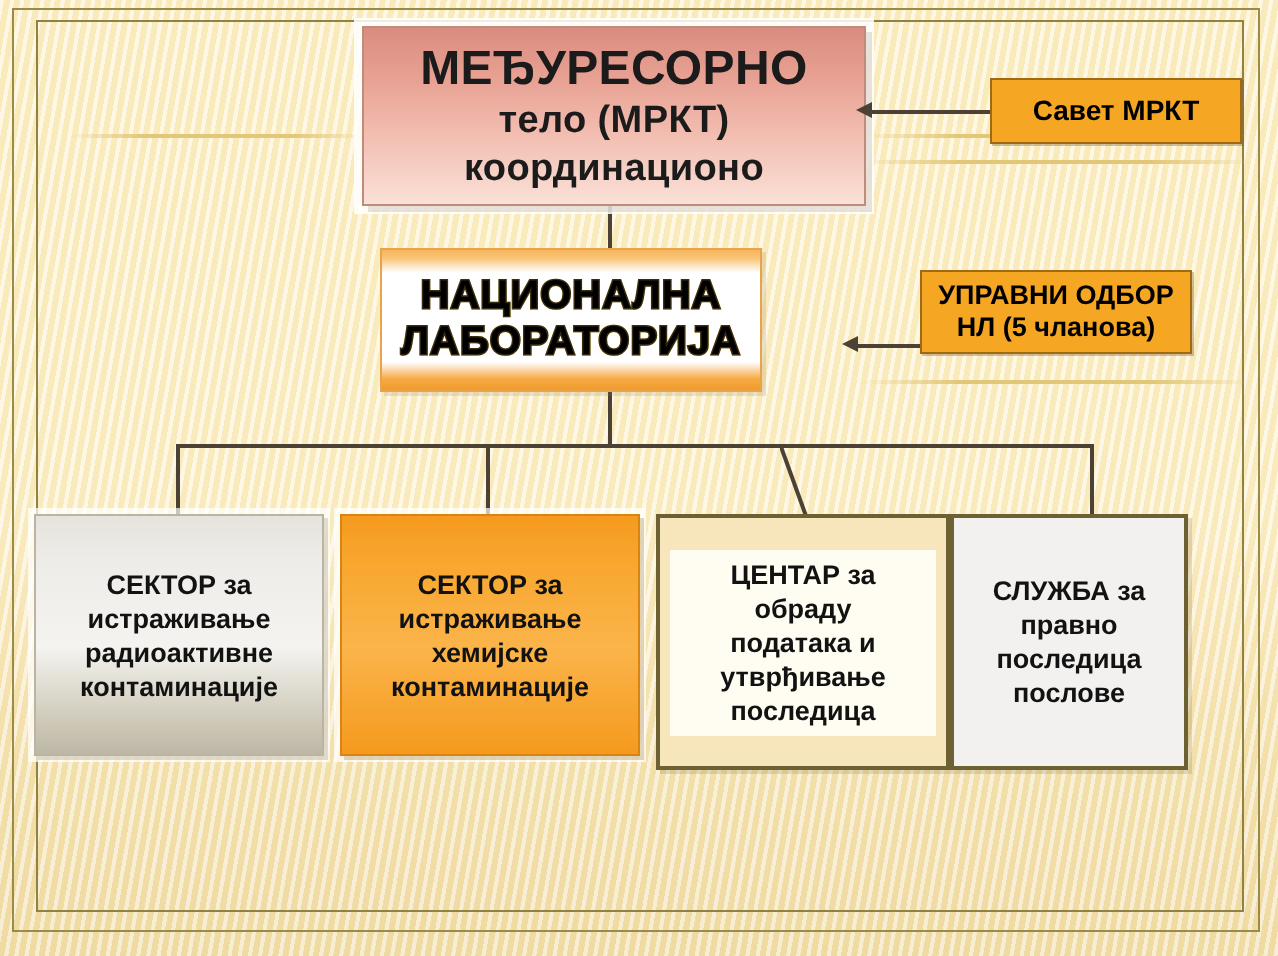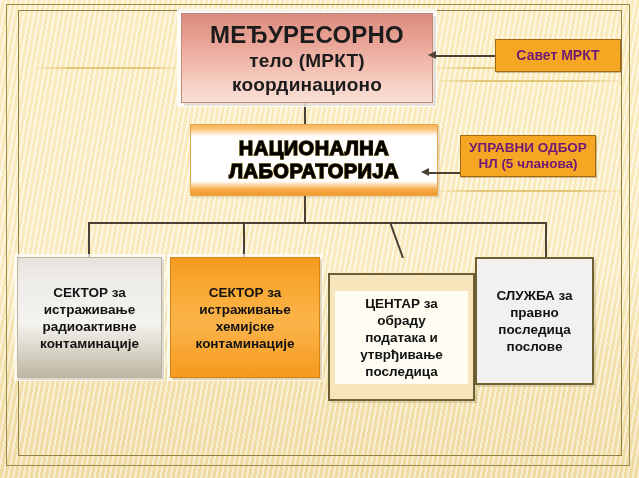--- a/index.html
+++ b/index.html
@@ -93,21 +93,21 @@
     font-size: 19px;
     line-height: 1.22;
     padding: 4px 8px;
     letter-spacing: 0.2px;
   }
   #box-mrkt .l1 { font-size: 24px; }
 
   
   #box-nl {
     left: 190px; top: 124px;
-    width: 248px; height: 72px;
+    width: 191px; height: 72px;
     background:
       linear-gradient(180deg, #f7b55c 0%, #f9c478 6%, #ffffff 16%, #ffffff 80%, #f6ab45 92%, #f09a2c 100%);
     border: 1px solid #e8a44a;
     box-shadow: 2px 2px 0 rgba(150,120,80,0.18);
     padding: 20px 6px;
   }
   #box-nl .nl-text {
     font-weight: bold;
     font-size: 20px;
     line-height: 1.14;
@@ -119,21 +119,21 @@
     -webkit-text-fill-color: transparent;
     text-shadow: 0 0 0 #000;
     paint-order: stroke fill;
     -webkit-text-stroke: 1.4px #3a2c10;
   }
 
   
   .callout {
     background: #f5a623;
     border: 1px solid #a06a12;
-    color: #701a75;
+    color: #000000;
     font-weight: bold;
     box-shadow: 1px 1px 0 rgba(120,90,40,0.35);
     line-height: 1.2;
     padding: 3px 6px;
   }
   #callout-savet {
     left: 495px; top: 39px;
     width: 126px; height: 33px;
     font-size: 14px;
   }
@@ -178,21 +178,20 @@
     background: linear-gradient(180deg, #f59a1e 0%, #f8a72f 20%, #fbb44a 55%, #f59a1e 100%);
     border: 1px solid #d88410;
     box-shadow: 2px 2px 0 rgba(150,110,40,0.28), 0 0 0 3px rgba(255,255,255,0.7);
   }
   #box-centar {
     left: 328px; top: 257px;
     width: 147px; height: 128px;
     background: #f7e6bb;
     border: 2px solid #6d6033;
     box-shadow: 2px 2px 0 rgba(140,120,70,0.22);
-    margin-top: 16px;
   }
   #box-centar .inner-white {
     background: #fffdf2;
     width: 100%;
     padding: 4px 2px;
   }
   #box-sluzba {
     left: 475px; top: 257px;
     width: 119px; height: 128px;
     background: #f2f1ef;

